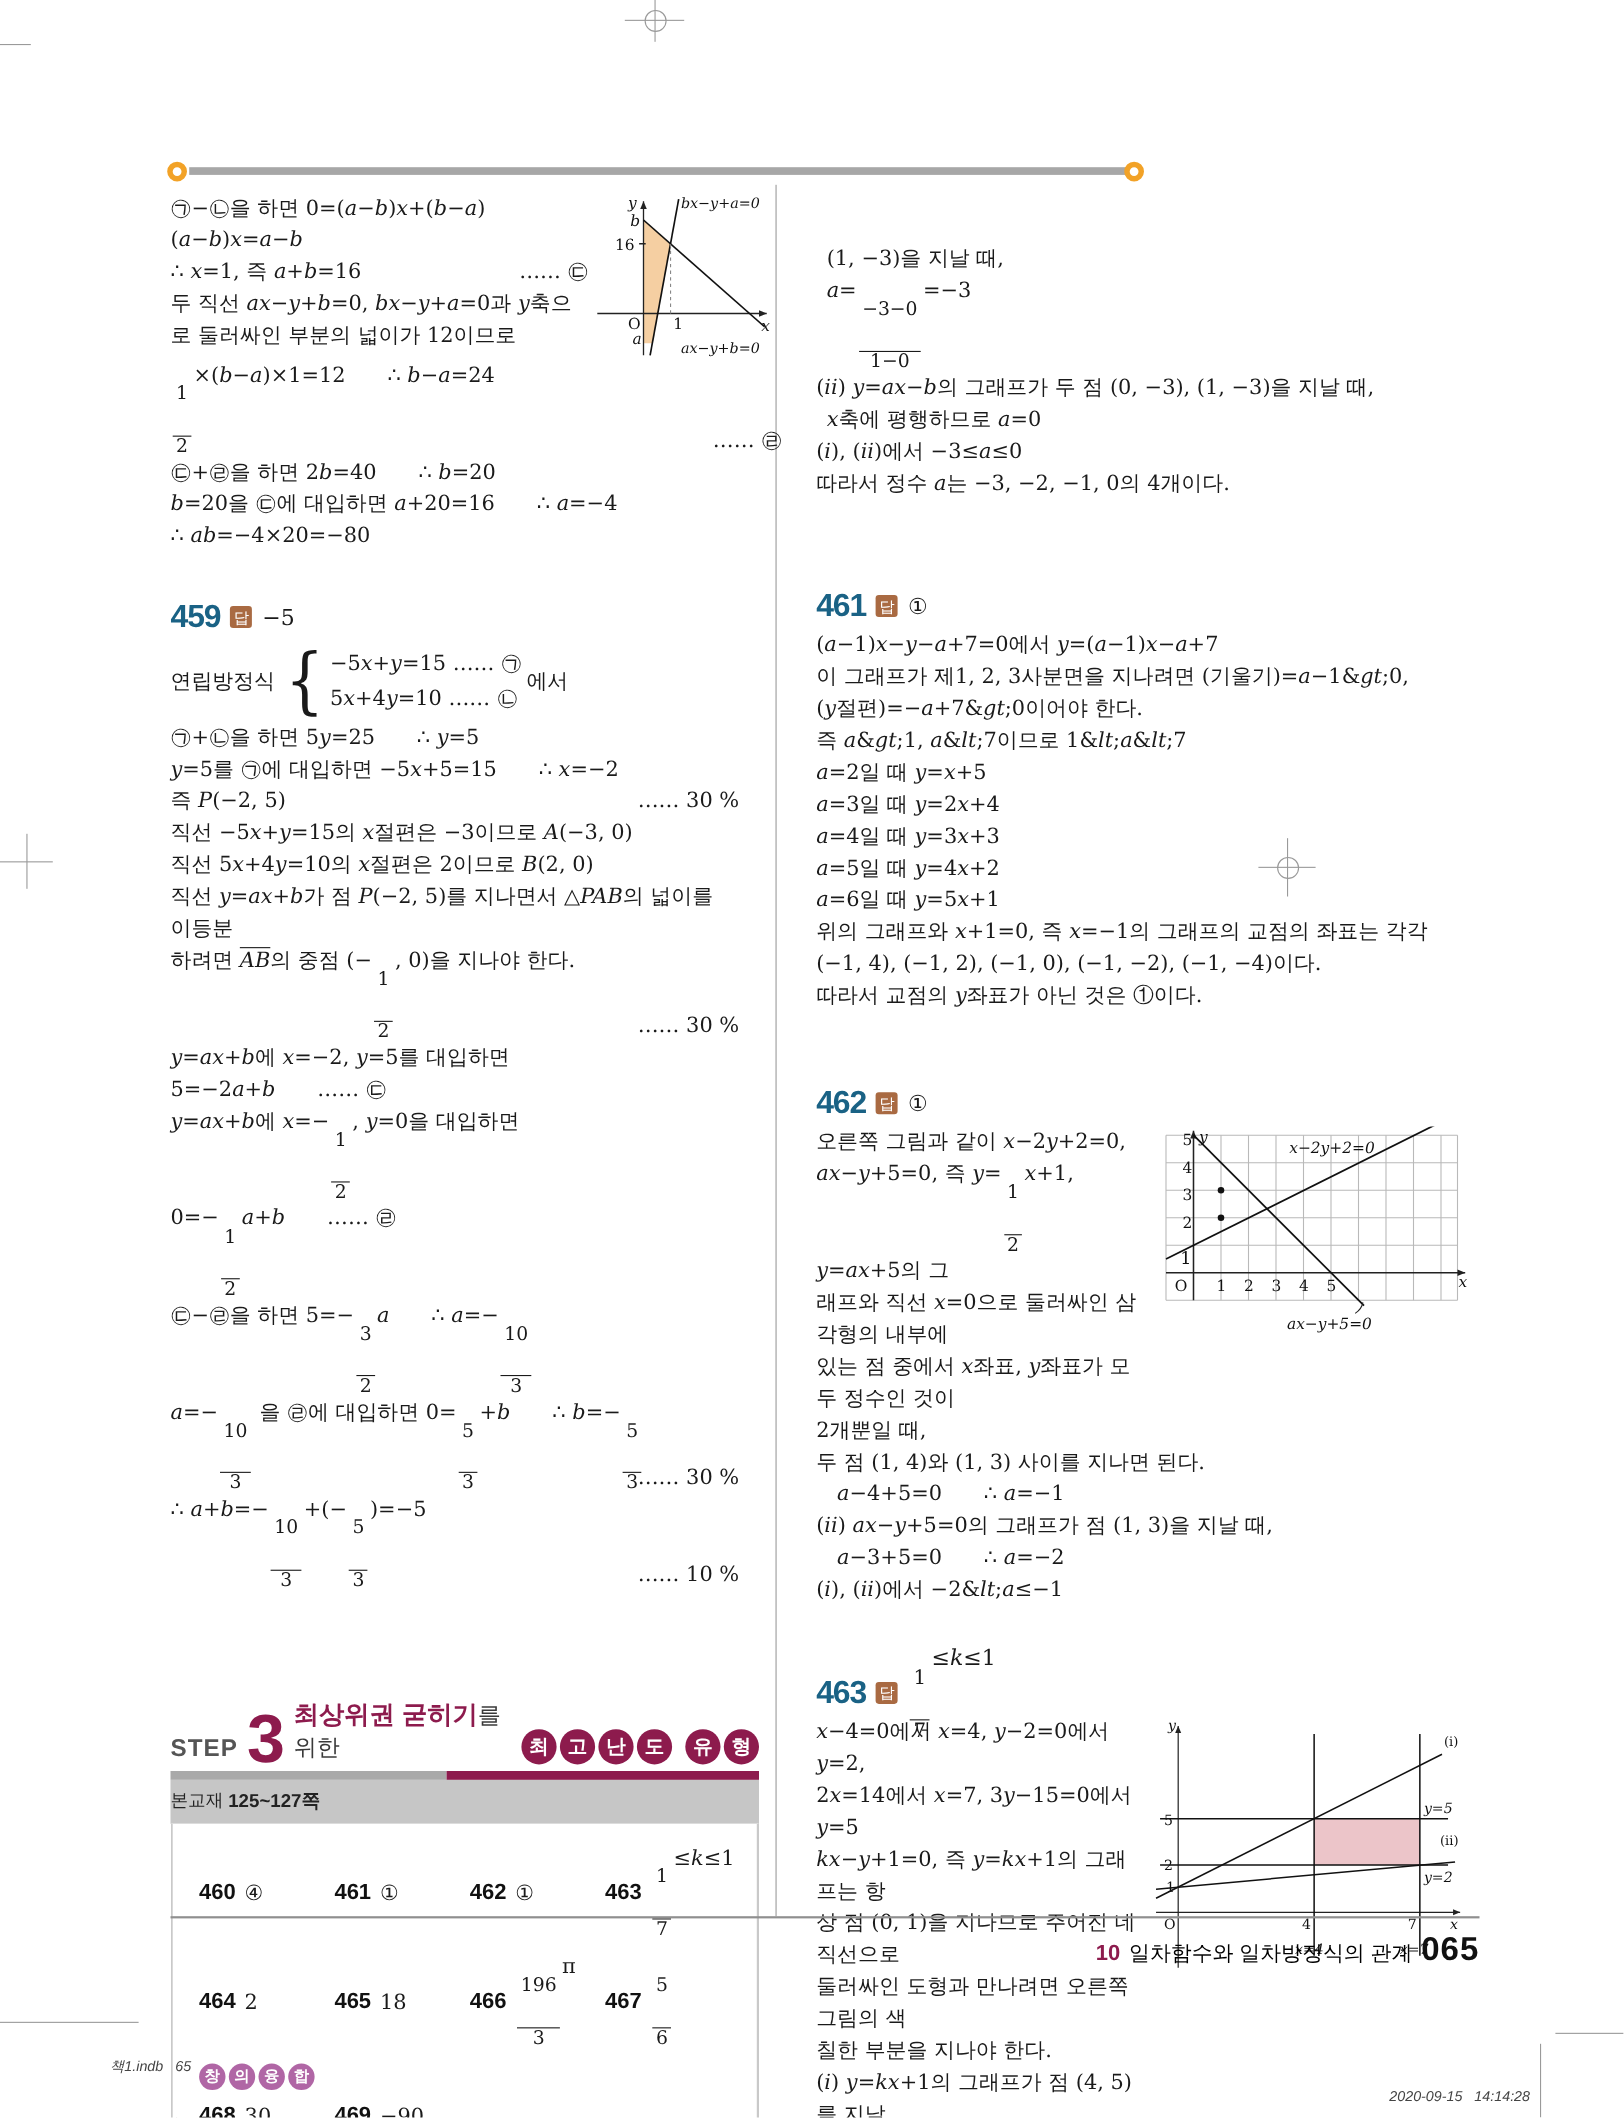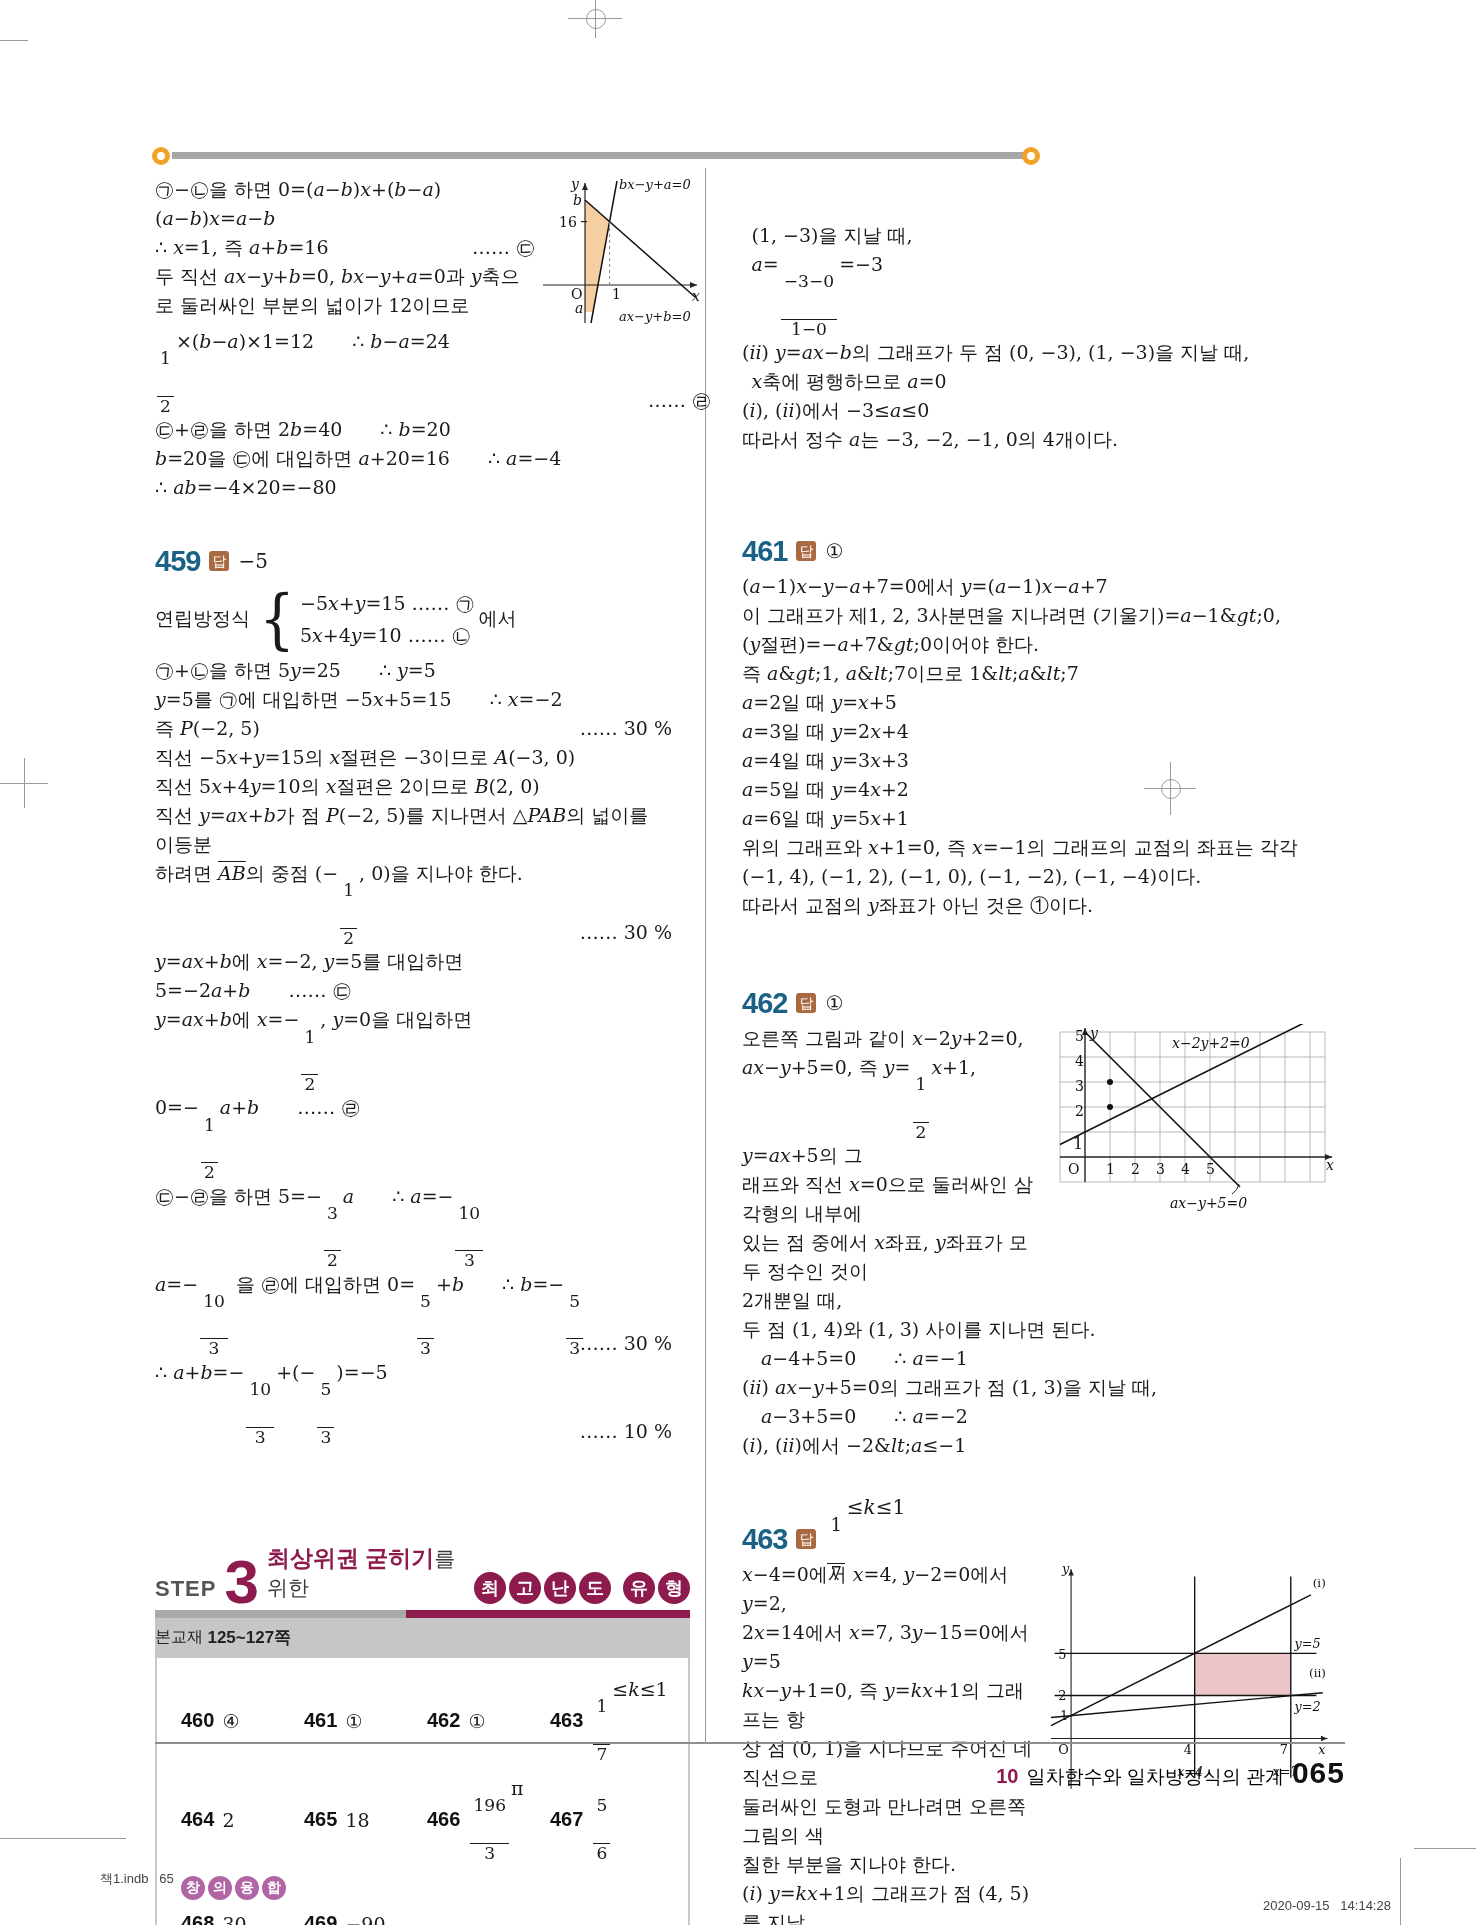--- a/index.html
+++ b/index.html
@@ -79,21 +79,21 @@
   svg text{font-family:"DejaVu Serif",serif;font-size:14px;fill:#111;}
   svg .it{font-style:italic;}
   svg .sm{font-size:13px;}
   
   .footrule{position:absolute;left:155px;top:1742px;width:1190px;height:1.5px;background:#8f8f8f;}
   .chapfoot{position:absolute;top:1756px;right:131px;display:flex;align-items:baseline;gap:8px;
             font-family:"Liberation Sans","DejaVu Sans",sans-serif;}
   .chapnum{color:#8d1b4d;font-weight:bold;font-size:20px;}
   .chapname{color:#000000;font-size:19px;}
   .chappage{color:#111;font-weight:bold;font-size:30px;letter-spacing:1px;}
-  .printfoot{position:absolute;font-family:"Liberation Sans",sans-serif;font-size:13px;color:#444;}
+  .printfoot{position:absolute;font-family:"Liberation Sans",sans-serif;font-size:13px;color:#444;font-style:italic;}
   #p459{margin-top:38px;} #p460{margin-top:40px;}
   #p461{margin-top:76px;} #p462{margin-top:62px;} #p463{margin-top:58px;}
 </style>
 </head>
 <body>
 
 <div class="mark" style="left:0;top:40px;width:28px;height:1px;"></div>
 <div class="regc" style="left:586px;top:9px;"></div>
 <div class="mark" style="left:595px;top:0;width:1px;height:38px;"></div>
 <div class="mark" style="left:568px;top:18px;width:54px;height:1px;"></div>

